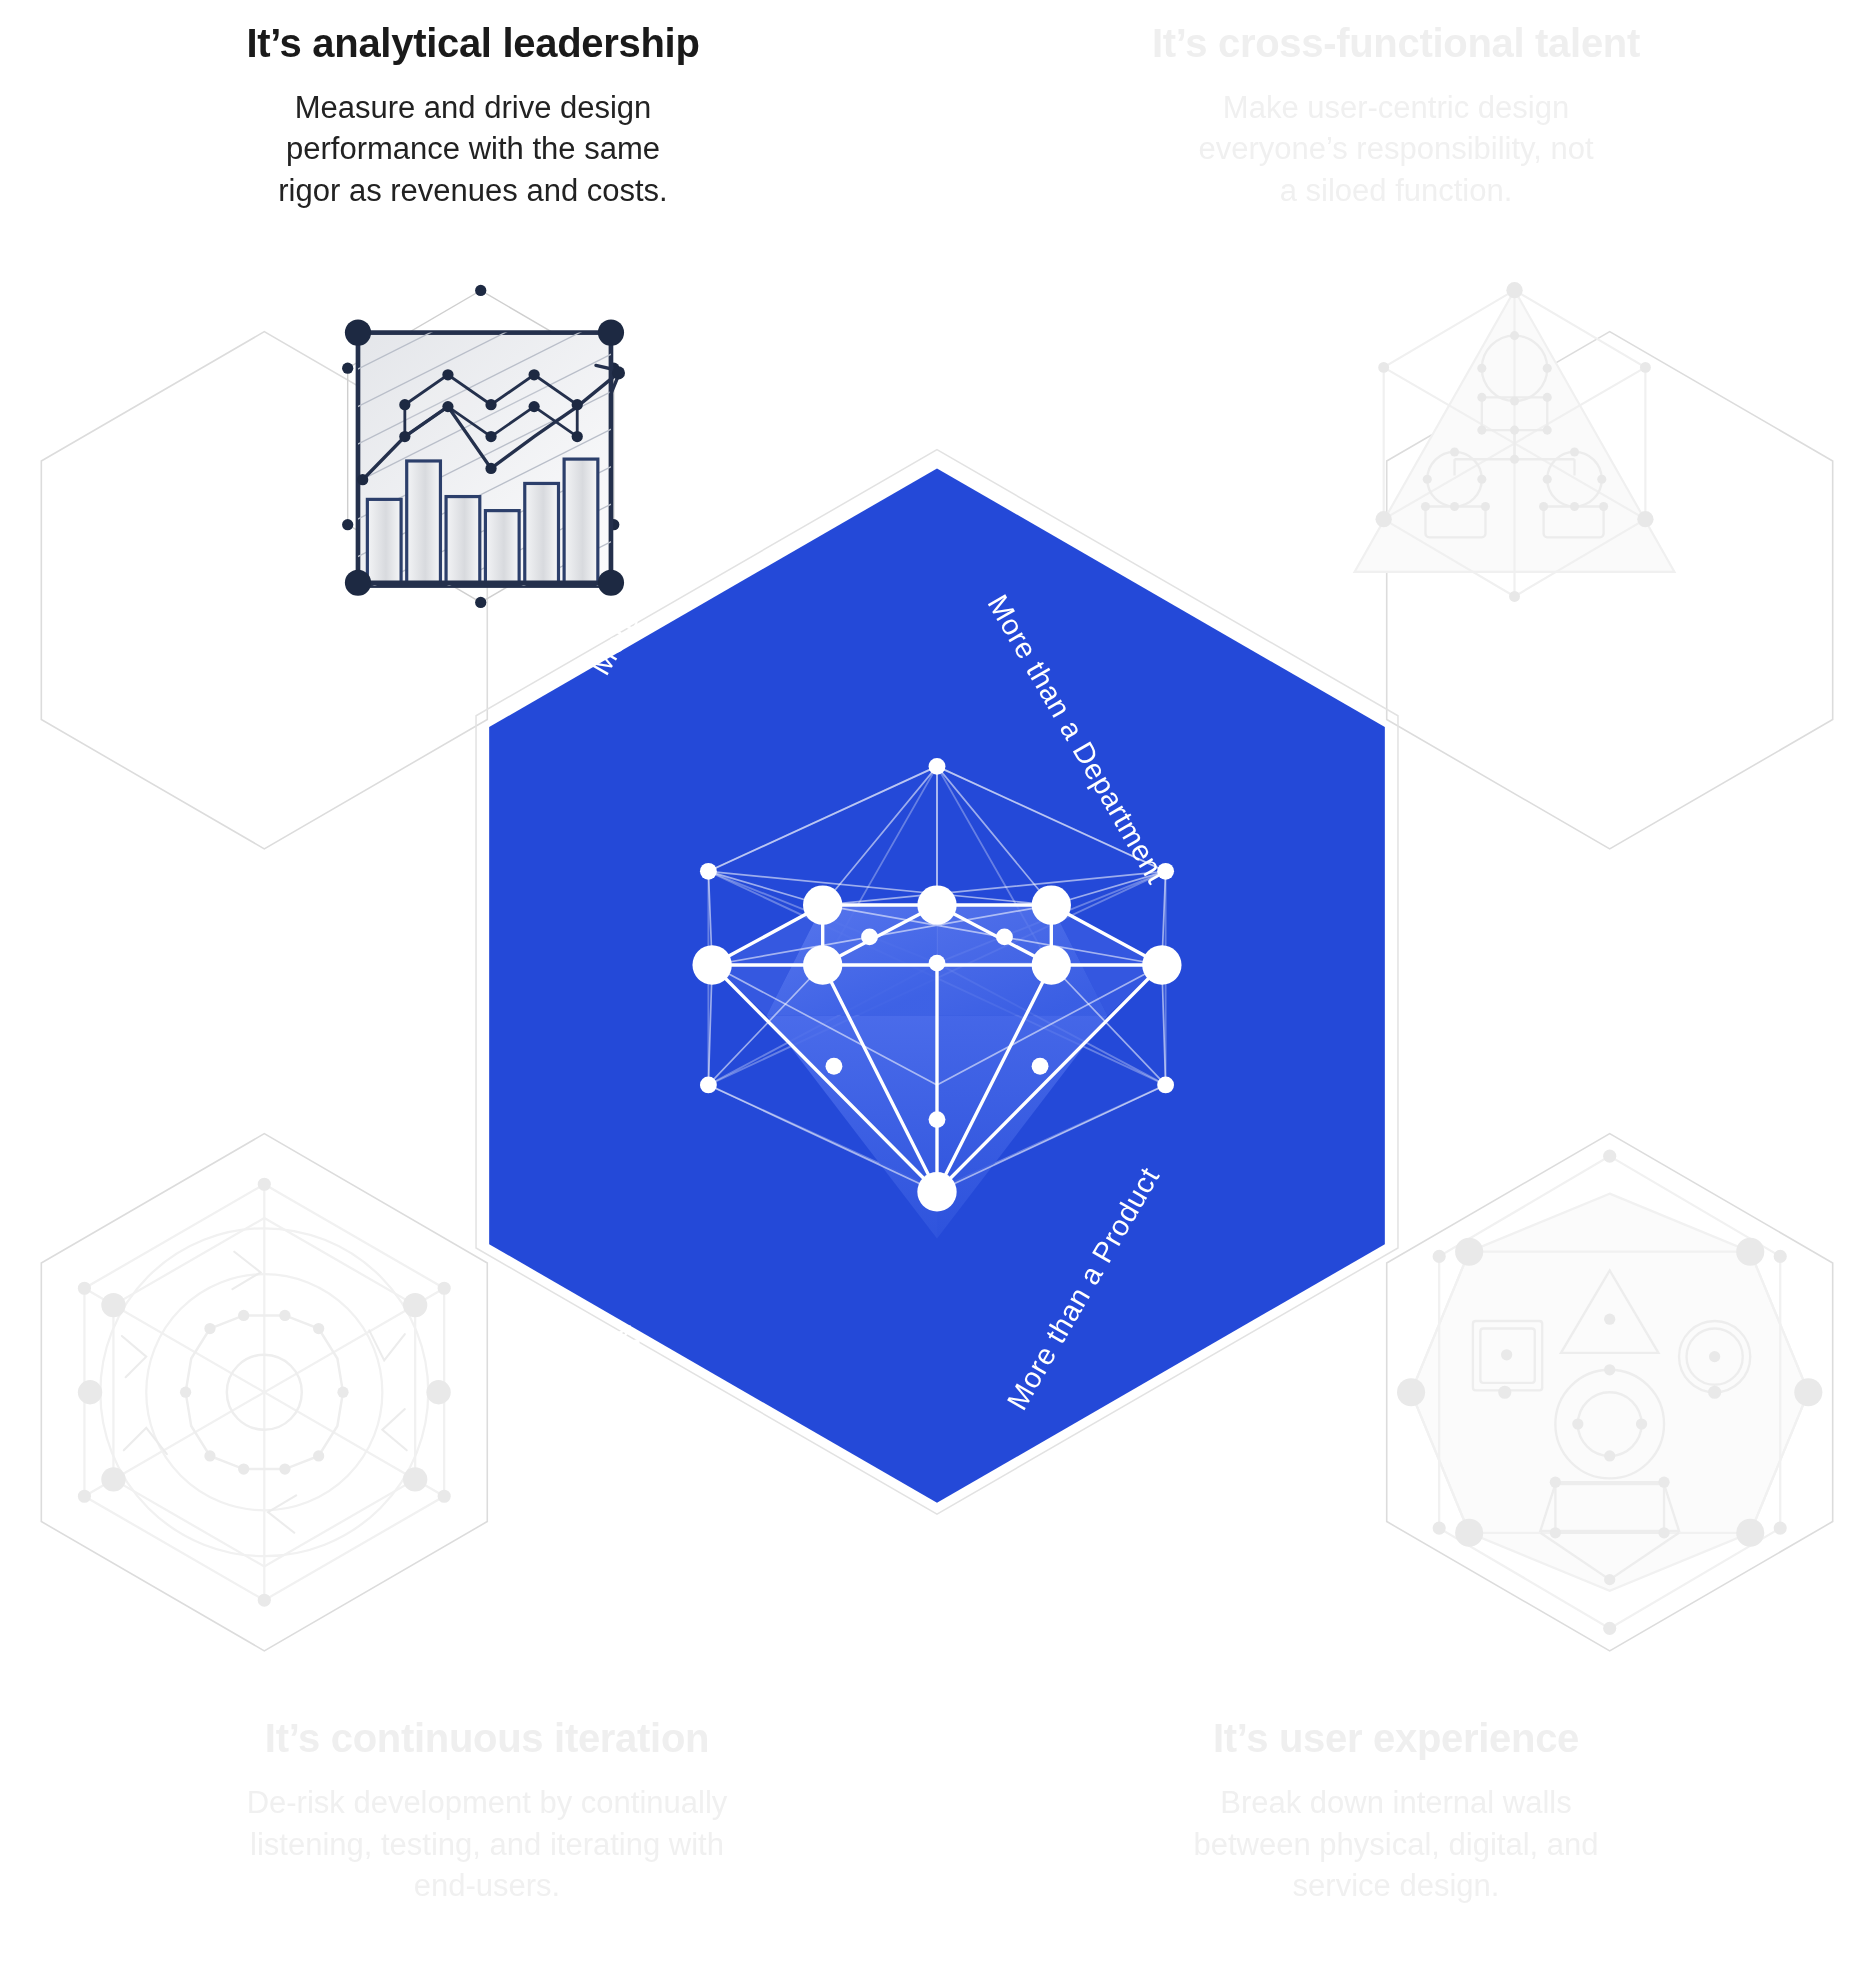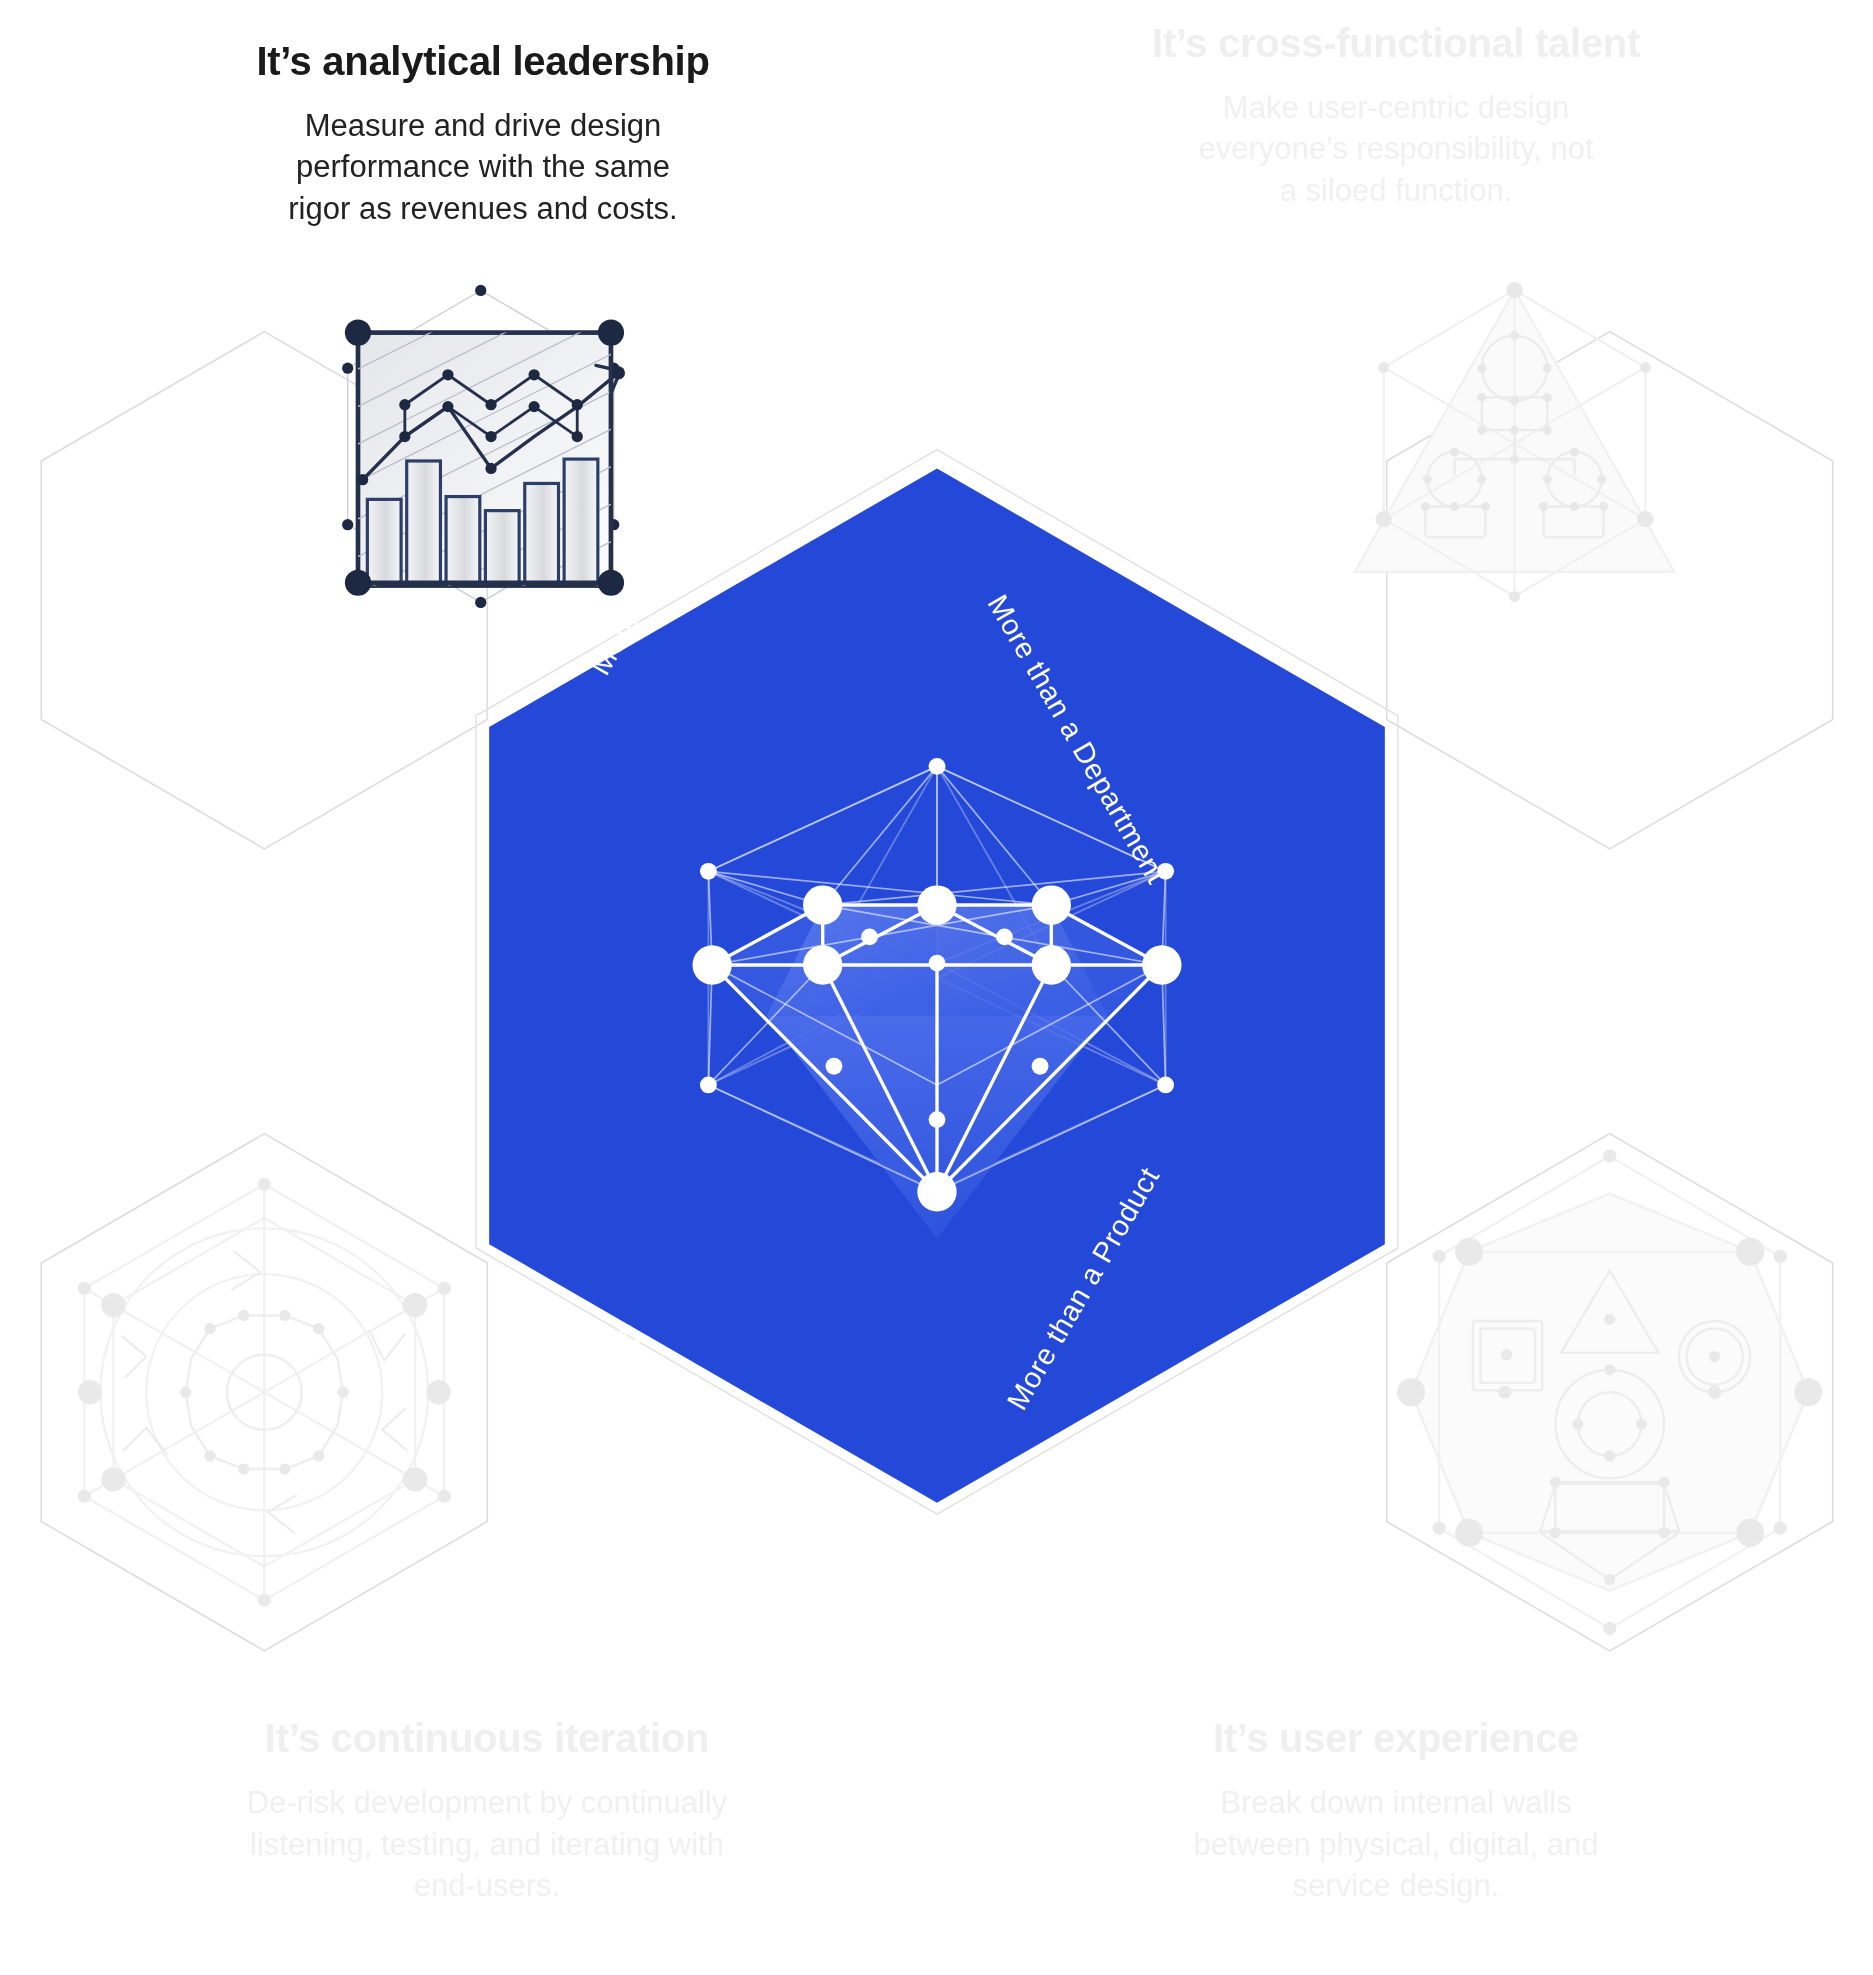--- a/index.html
+++ b/index.html
@@ -16,21 +16,21 @@
   .cell .title{
     font-size:40px;font-weight:700;letter-spacing:-0.3px;
     color:#1a1a1a;line-height:1.14;margin:0 0 20.6px 0;white-space:nowrap;
   }
   .cell .body{
     font-size:31px;font-weight:400;color:#222222;line-height:1.34;margin:0;text-align:center;
   }
   .cell.faded .title{color:#efefef;}
   .cell.faded .body{color:#f0f0f0;}
 
-  #cell-tl{left:108px;top:20.6px;width:750px;margin-top:18px;}
+  #cell-tl{left:98px;top:20.6px;width:750px;}
   #cell-tl .body{padding:0 167px;}
   #cell-tr{left:1021px;top:20.6px;width:750px;}
   #cell-tr .body{padding:0 167px;}
   #cell-bl{left:112px;top:1716px;width:750px;}
   #cell-bl .body{padding:0 131px;}
   #cell-br{left:1021px;top:1716px;width:750px;}
   #cell-br .body{padding:0 141px;}
 
   
   .edge-label{

